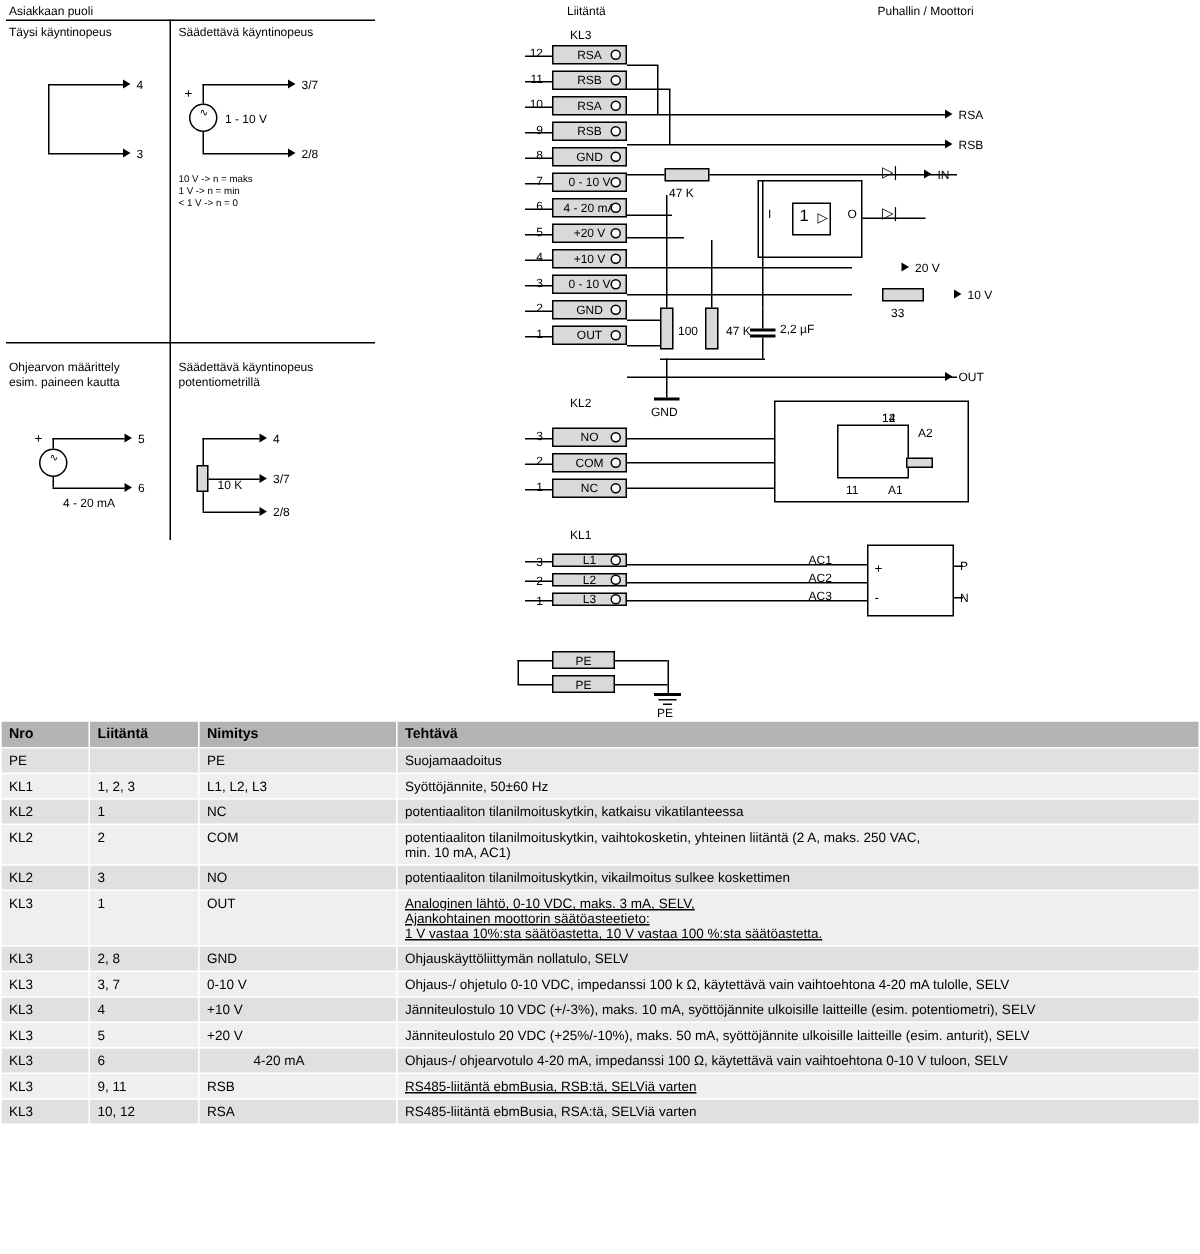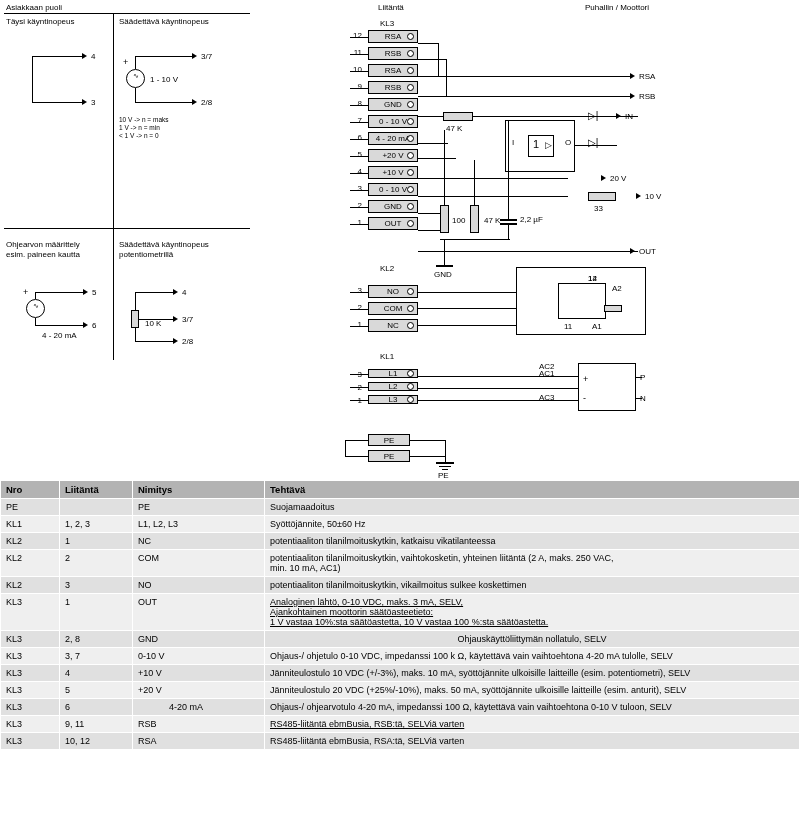--- a/index.html
+++ b/index.html
@@ -304,21 +304,21 @@
   <div class="ln hl" style="left:418px;top:325px;width:98px;"></div>
 
   <div class="box" style="left:578px;top:363px;width:58px;height:48px;"></div>
   <div class="lbl" style="left:583px;top:375px;font-size:9px;">+</div>
   <div class="lbl" style="left:583px;top:394px;font-size:9px;">-</div>
   <div class="lbl" style="left:640px;top:373px;">P</div>
   <div class="lbl" style="left:640px;top:394px;">N</div>
   <div class="ln hl" style="left:636px;top:377px;width:6px;"></div>
   <div class="ln hl" style="left:636px;top:398px;width:6px;"></div>
   <div class="lbl" style="left:539px;top:369px;">AC1</div>
-  <div class="lbl" style="left:539px;top:362px;">AC2</div>
+  <div class="lbl" style="left:539px;top:381px;">AC2</div>
   <div class="lbl" style="left:539px;top:393px;">AC3</div>
   <div class="ln hl" style="left:418px;top:376px;width:160px;"></div>
   <div class="ln hl" style="left:418px;top:388px;width:160px;"></div>
   <div class="ln hl" style="left:418px;top:400px;width:160px;"></div>
 </div>
 
 <table>
   <thead>
     <tr>
       <th class="c0">Nro</th>
@@ -364,21 +364,21 @@
         <td class="c1" style="white-space: pre-line;">1</td>
         <td class="c2" style="white-space: pre-line;">OUT</td>
         <td class="" style="white-space: pre-line; text-decoration: underline;">Analoginen lähtö, 0-10 VDC, maks. 3 mA, SELV,
 Ajankohtainen moottorin säätöasteetieto:
 1 V vastaa 10%:sta säätöastetta, 10 V vastaa 100 %:sta säätöastetta.</td>
       </tr>
       <tr class="odd">
         <td class="c0" style="white-space: pre-line;">KL3</td>
         <td class="c1" style="white-space: pre-line;">2, 8</td>
         <td class="c2" style="white-space: pre-line;">GND</td>
-        <td class="" style="white-space: pre-line; text-align: center;">Ohjauskäyttöliittymän nollatulo, SELV</td>
+        <td class="" style="white-space: pre-line;">Ohjauskäyttöliittymän nollatulo, SELV</td>
       </tr>
       <tr class="even">
         <td class="c0" style="white-space: pre-line;">KL3</td>
         <td class="c1" style="white-space: pre-line;">3, 7</td>
         <td class="c2" style="white-space: pre-line;">0-10 V</td>
         <td class="" style="white-space: pre-line;">Ohjaus-/ ohjetulo 0-10 VDC, impedanssi 100 k Ω, käytettävä vain vaihtoehtona 4-20 mA tulolle, SELV</td>
       </tr>
       <tr class="odd">
         <td class="c0" style="white-space: pre-line;">KL3</td>
         <td class="c1" style="white-space: pre-line;">4</td>

